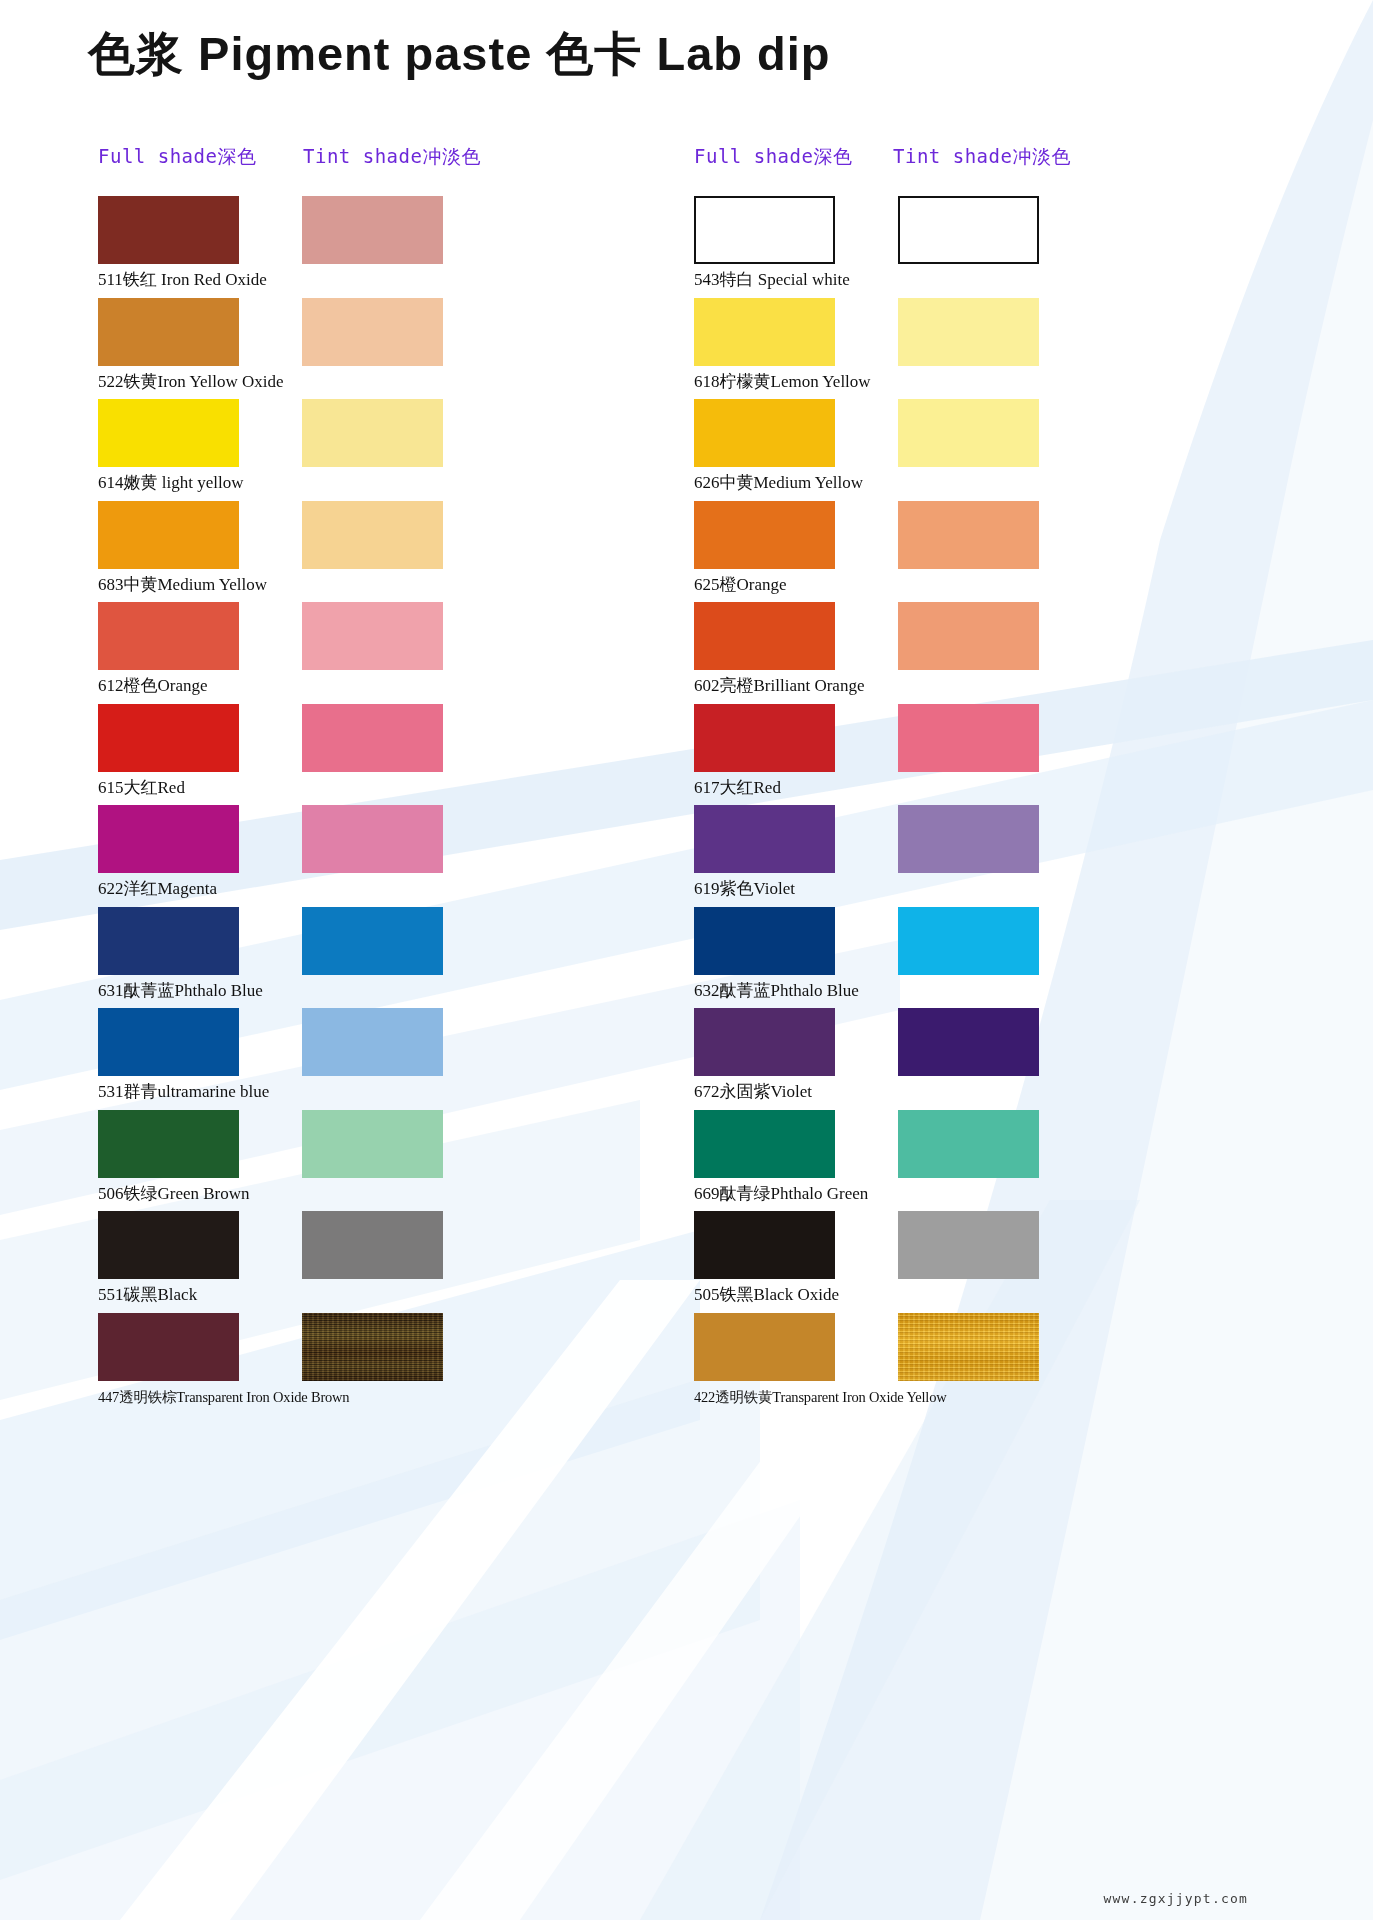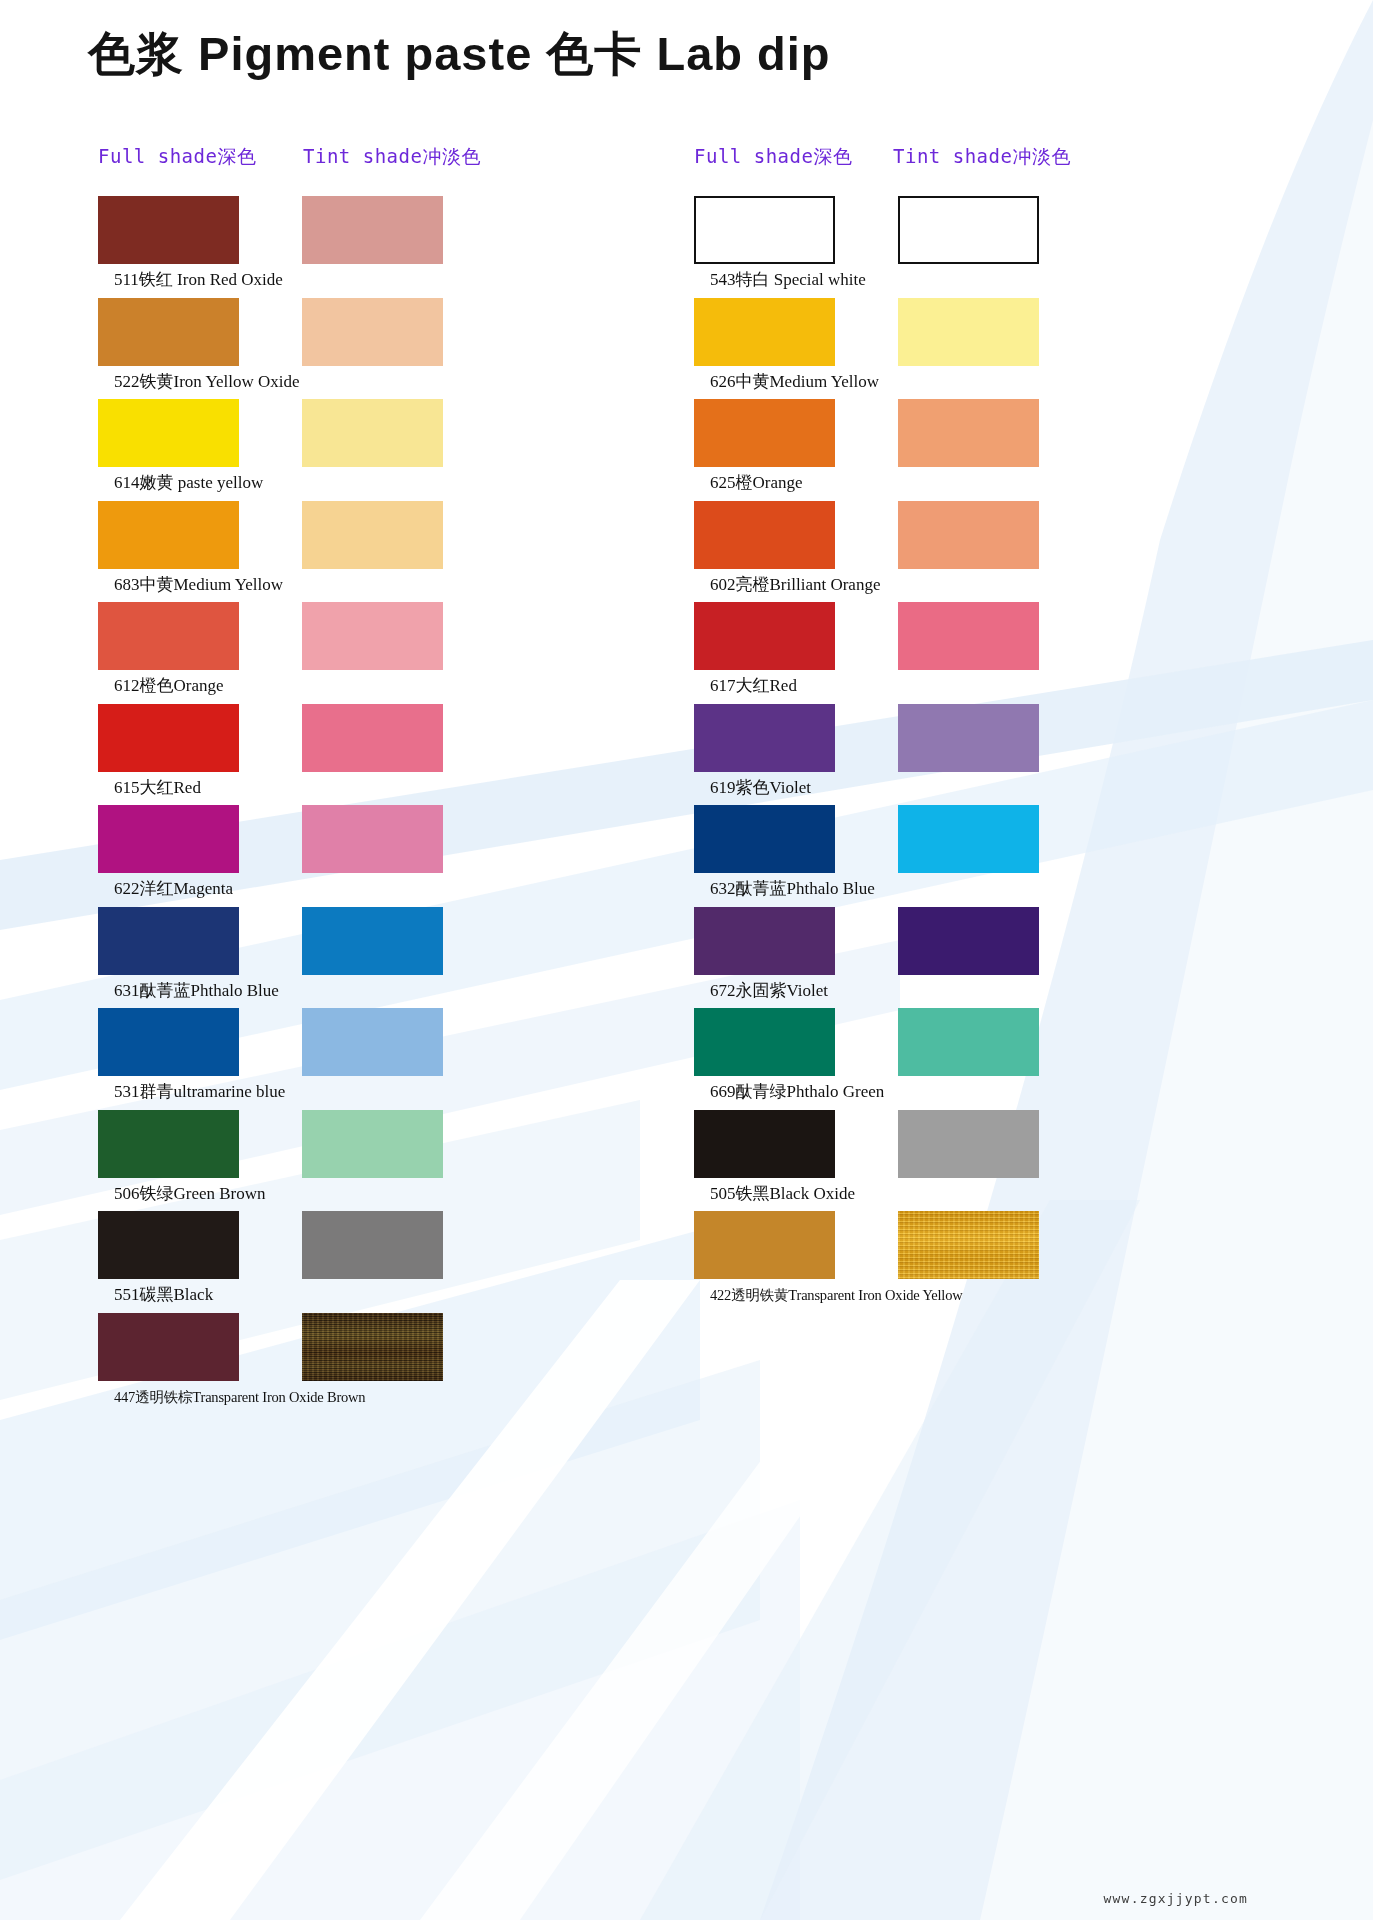--- a/index.html
+++ b/index.html
@@ -126,21 +126,21 @@
         rgba(255,225,120,0.30) 1px, rgba(255,225,120,0.30) 2px,
         rgba(150,90,0,0.14) 2px, rgba(150,90,0,0.14) 4px),
       repeating-linear-gradient(90deg,
         rgba(255,240,170,0.16) 0px, rgba(255,240,170,0.16) 2px,
         rgba(140,80,0,0.10) 2px, rgba(140,80,0,0.10) 5px),
       linear-gradient(180deg, #d89a10 0%, #f5bf2e 40%, #dfa316 70%, #e9b227 100%);
   }
 
   .swatch-label {
     position: absolute;
-    left: 16px;
+    left: 0;
     top: 74px;
     font-family: "Liberation Serif", "DejaVu Serif", serif;
     font-size: 17px;
     color: #111111;
     white-space: nowrap;
     line-height: 20px;
     text-align: center;
   }
   .swatch-label.tiny {
     font-size: 14.5px;
@@ -208,21 +208,21 @@
           <div class="swatch-label">511铁红 Iron Red Oxide</div>
         </div>
         <div class="row">
           <div class="swatch sw-full" title="522铁黄Iron Yellow Oxide" style="background: rgb(203, 129, 43);"></div>
           <div class="swatch sw-tint" title="522铁黄Iron Yellow Oxide" style="background: rgb(242, 197, 160);"></div>
           <div class="swatch-label">522铁黄Iron Yellow Oxide</div>
         </div>
         <div class="row">
           <div class="swatch sw-full" title="614嫩黄 light yellow" style="background: rgb(249, 224, 0);"></div>
           <div class="swatch sw-tint" title="614嫩黄 light yellow" style="background: rgb(248, 230, 148);"></div>
-          <div class="swatch-label">614嫩黄 paste yellow</div>
+          <div class="swatch-label">614嫩黄 light yellow</div>
         </div>
         <div class="row">
           <div class="swatch sw-full" title="683中黄Medium Yellow" style="background: rgb(238, 154, 13);"></div>
           <div class="swatch sw-tint" title="683中黄Medium Yellow" style="background: rgb(246, 211, 146);"></div>
           <div class="swatch-label">683中黄Medium Yellow</div>
         </div>
         <div class="row">
           <div class="swatch sw-full" title="612橙色Orange" style="background: rgb(223, 85, 64);"></div>
           <div class="swatch sw-tint" title="612橙色Orange" style="background: rgb(240, 162, 171);"></div>
           <div class="swatch-label">612橙色Orange</div>
@@ -263,20 +263,25 @@
           <div class="swatch-label tiny">447透明铁棕Transparent Iron Oxide Brown</div>
         </div>
       </div>
     <div class="col col-right" id="col-right">
         <div class="row">
           <div class="swatch sw-full sw-outline" title="543特白 Special white"></div>
           <div class="swatch sw-tint sw-outline" title="543特白 Special white"></div>
           <div class="swatch-label">543特白 Special white</div>
         </div>
         <div class="row">
+          <div class="swatch sw-full" title="618柠檬黄Lemon Yellow" style="background: rgb(250, 224, 69);"></div>
+          <div class="swatch sw-tint" title="618柠檬黄Lemon Yellow" style="background: rgb(251, 240, 154);"></div>
+          <div class="swatch-label">618柠檬黄Lemon Yellow</div>
+        </div>
+        <div class="row">
           <div class="swatch sw-full" title="626中黄Medium Yellow" style="background: rgb(245, 188, 11);"></div>
           <div class="swatch sw-tint" title="626中黄Medium Yellow" style="background: rgb(251, 240, 147);"></div>
           <div class="swatch-label">626中黄Medium Yellow</div>
         </div>
         <div class="row">
           <div class="swatch sw-full" title="625橙Orange" style="background: rgb(228, 112, 26);"></div>
           <div class="swatch sw-tint" title="625橙Orange" style="background: rgb(240, 160, 113);"></div>
           <div class="swatch-label">625橙Orange</div>
         </div>
         <div class="row">

